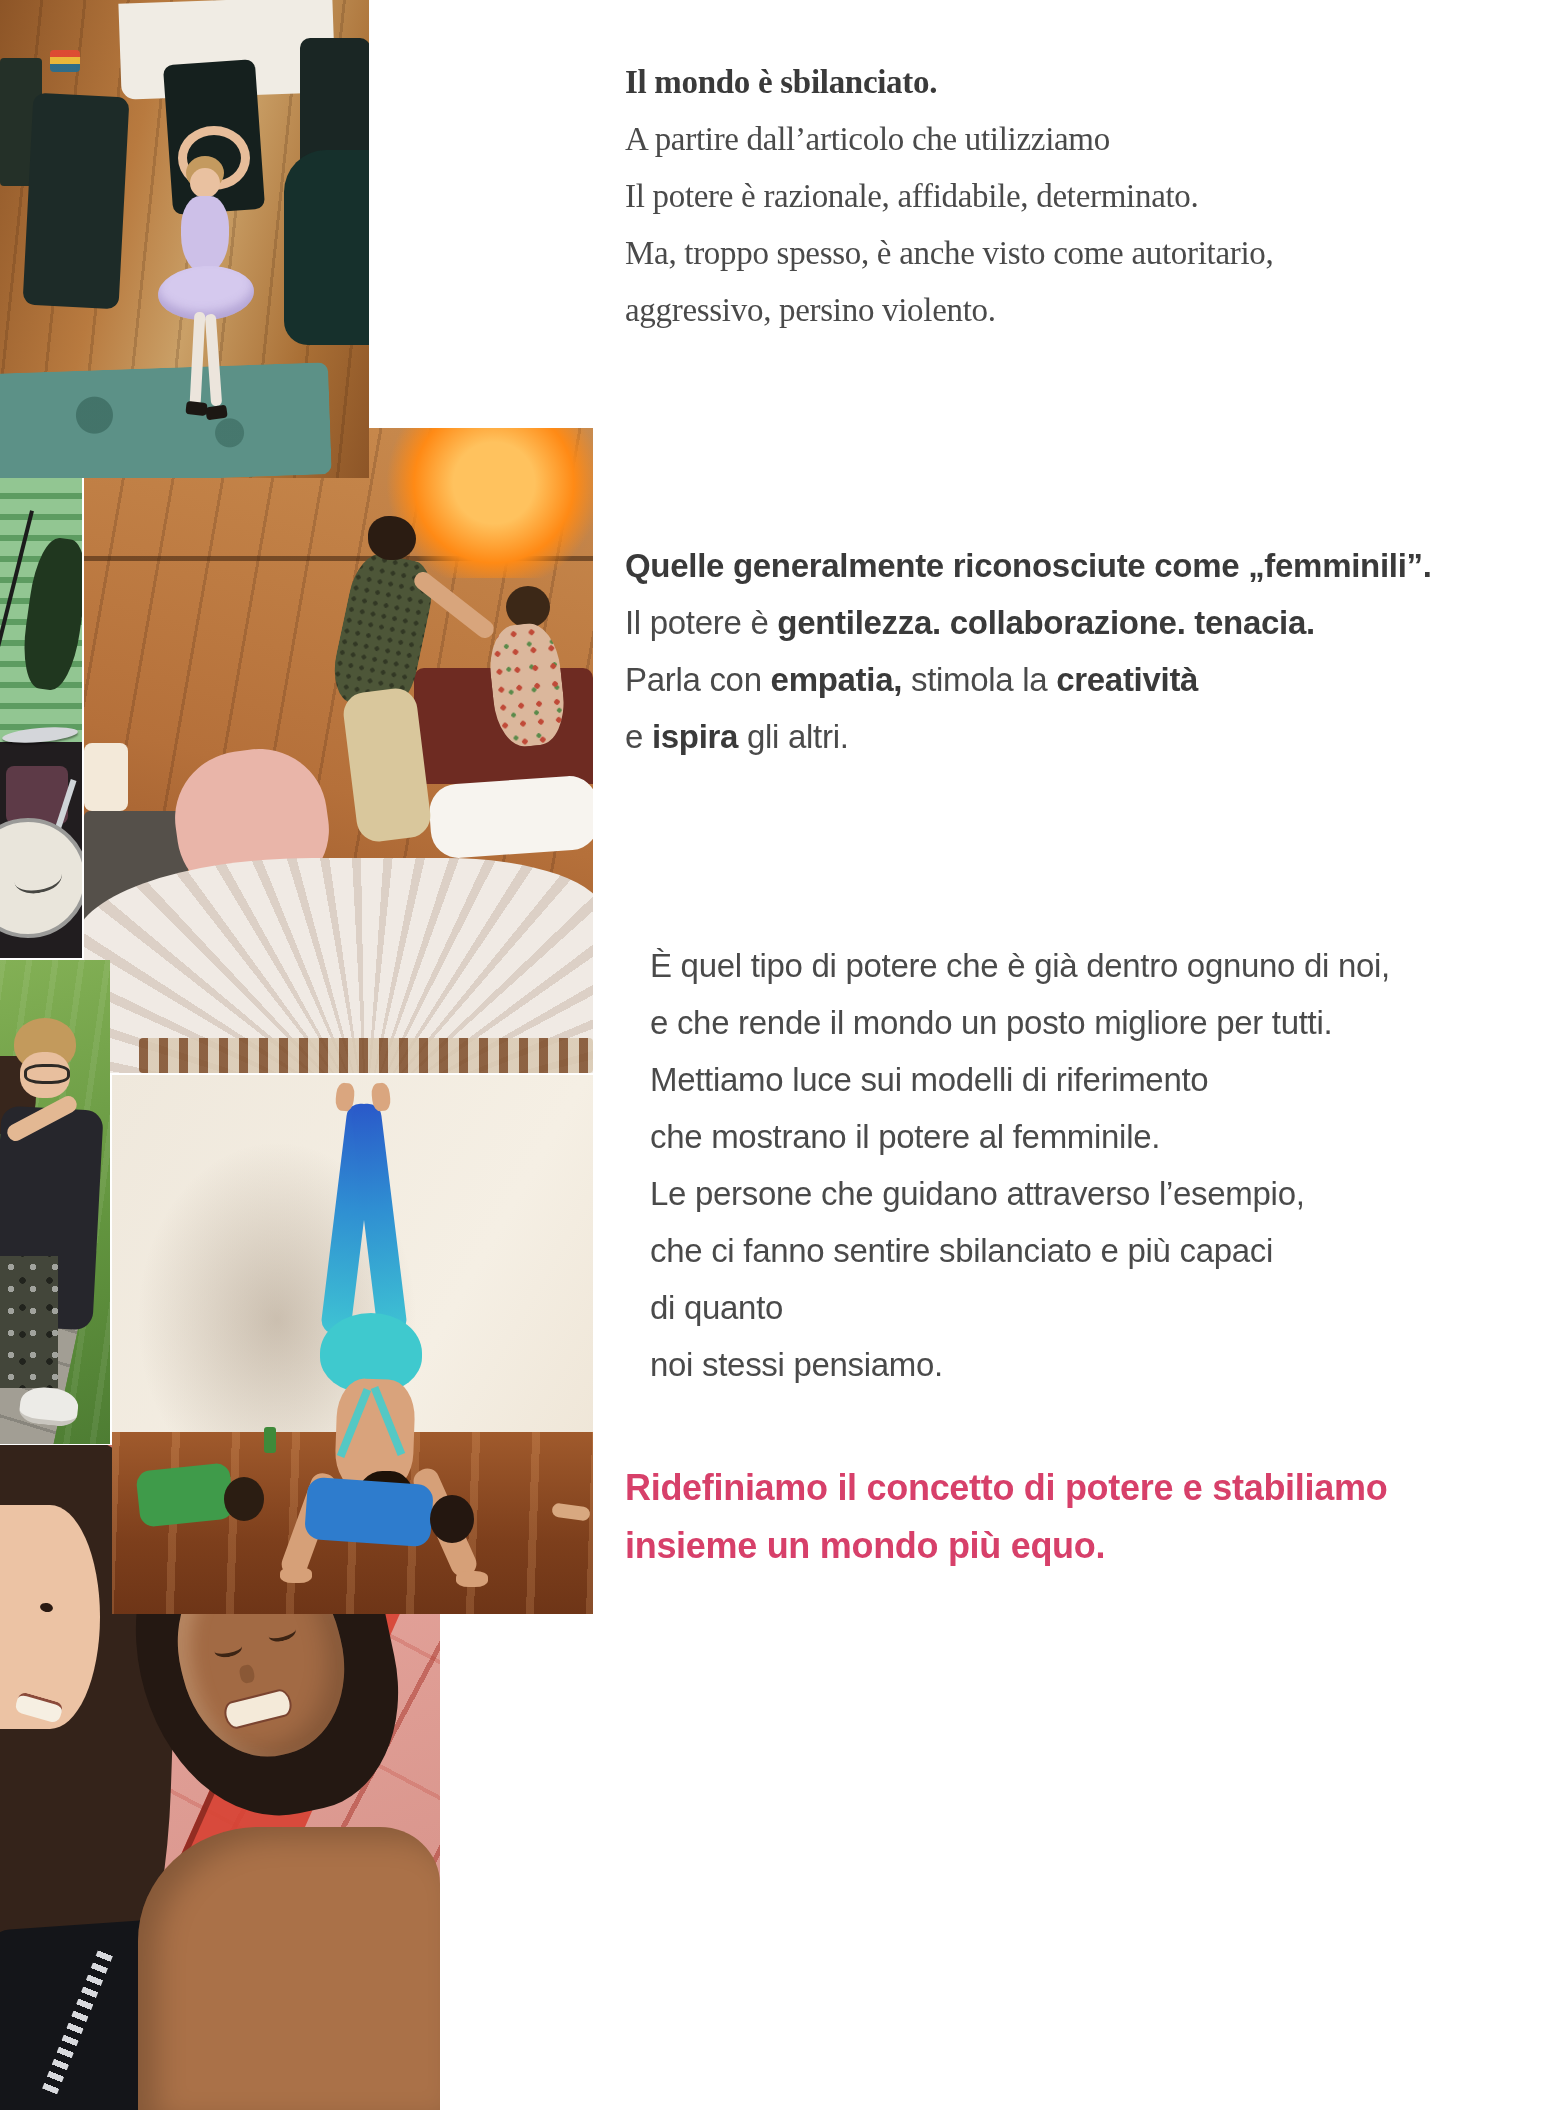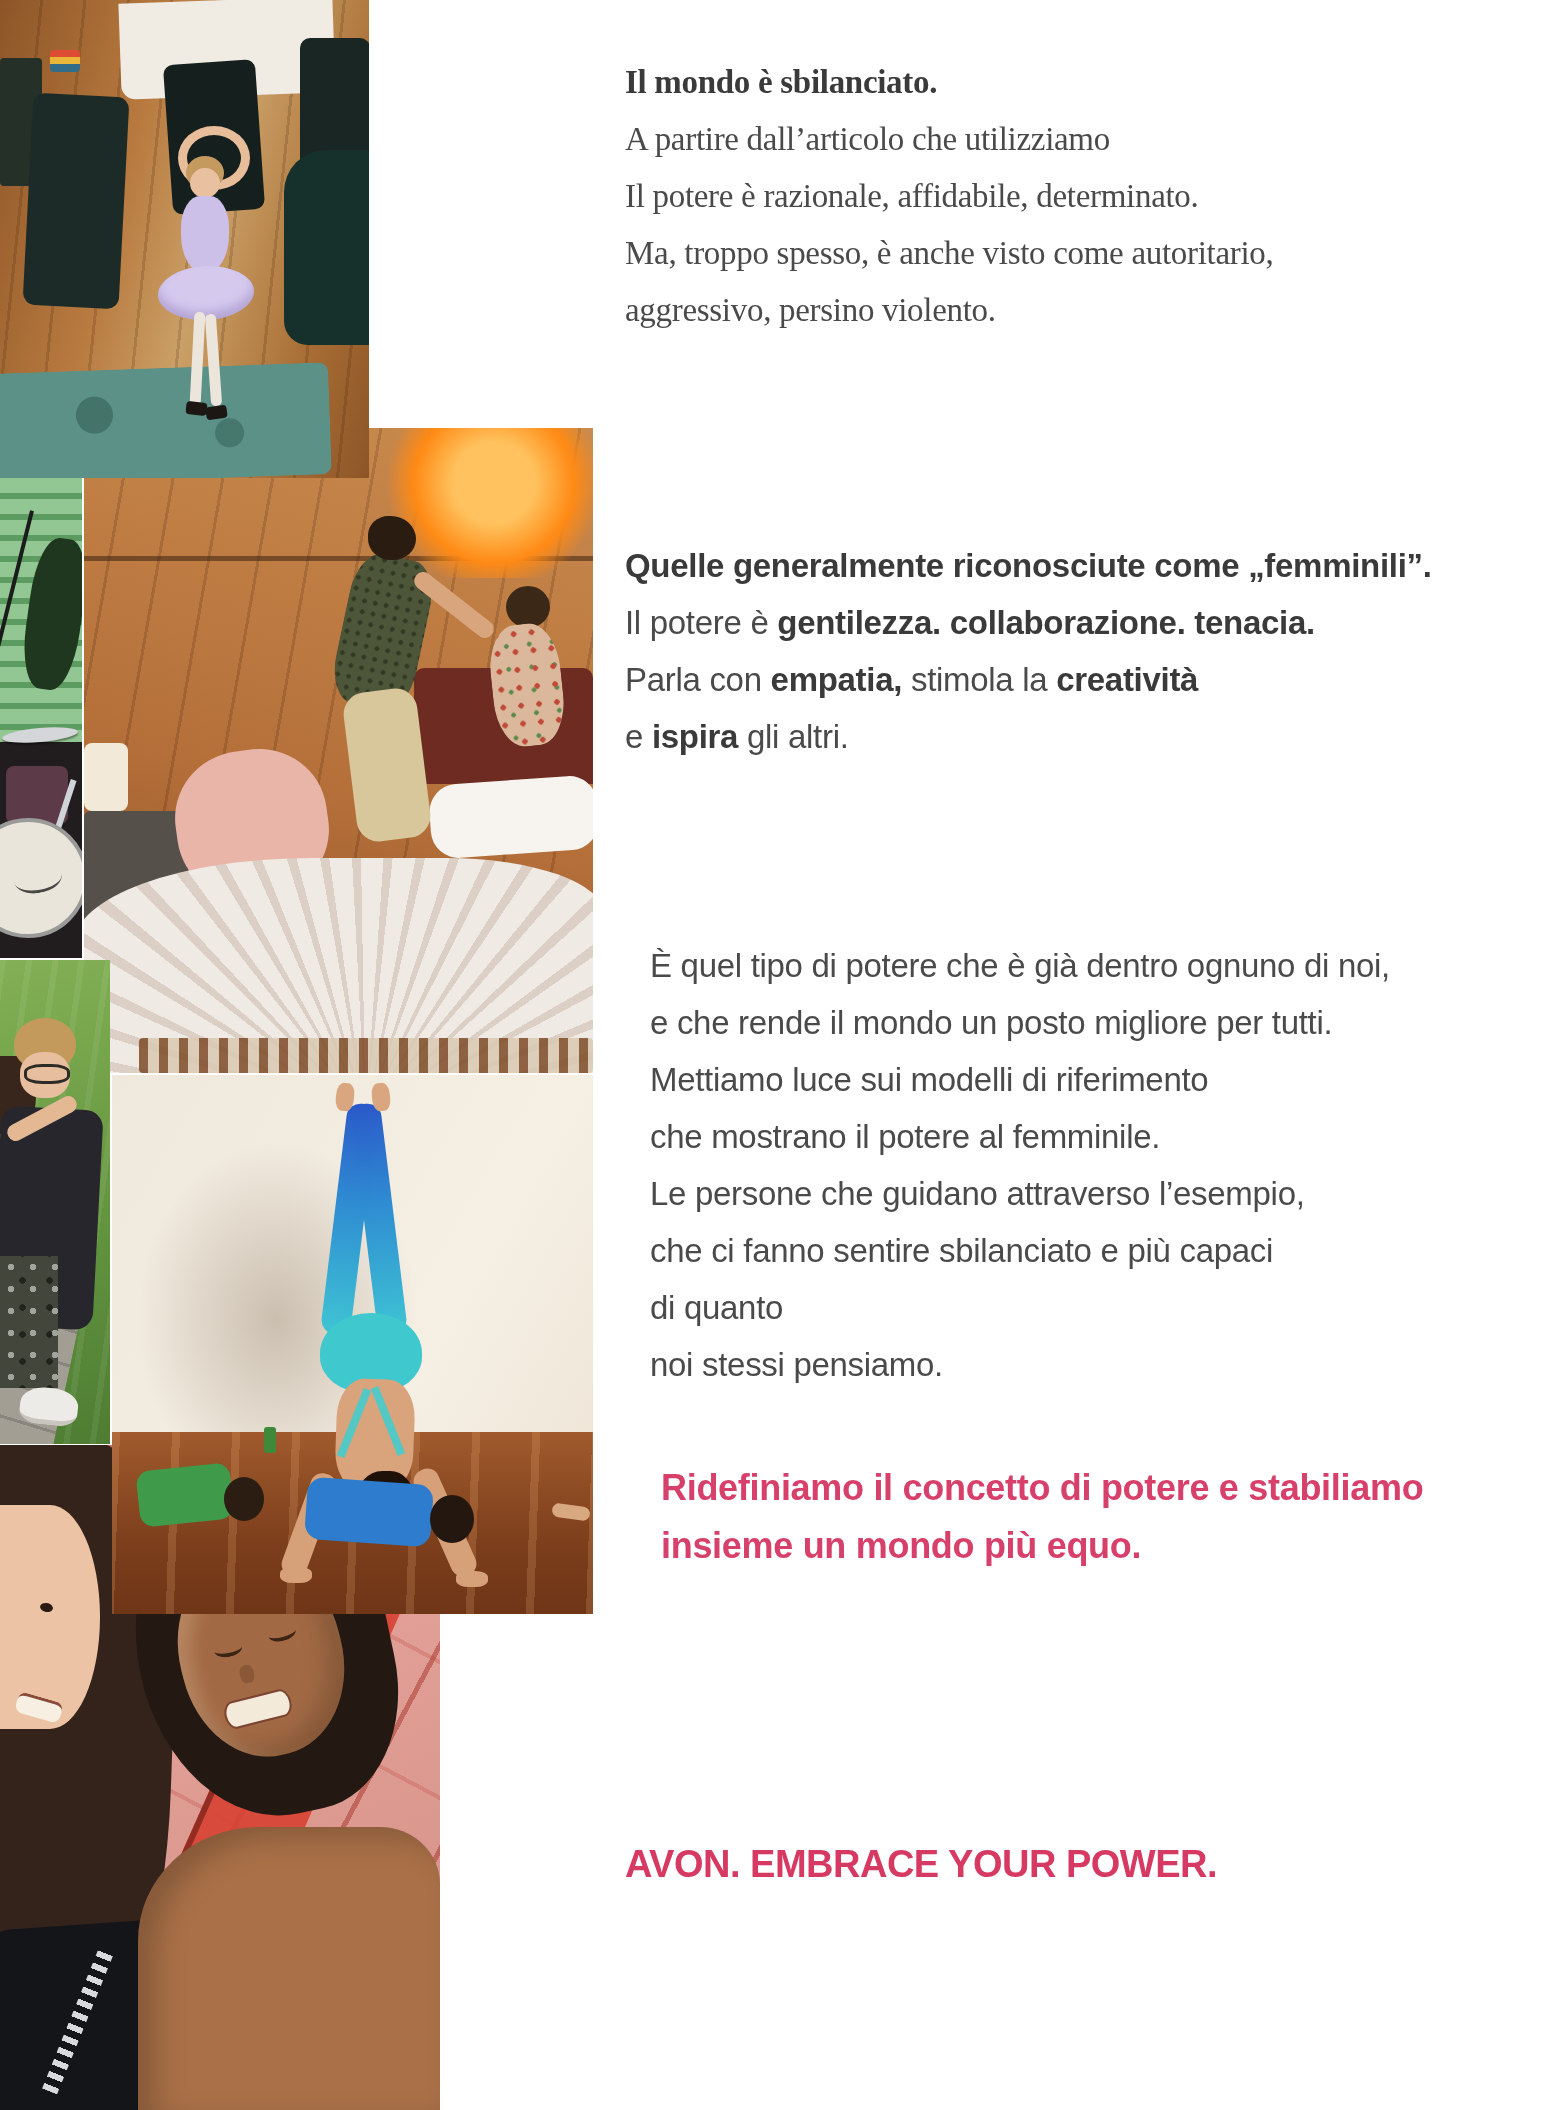--- a/index.html
+++ b/index.html
@@ -157,21 +157,21 @@
   
   .copy{position:absolute;inset:0;z-index:5;}
   .blk{position:absolute;left:625px;white-space:nowrap;}
   .blk .ln{line-height:57px;font-size:33px;letter-spacing:-0.3px;color:var(--body-text,#4a4a4a);}
   .blk .ln span{font-weight:400;}
   .blk .ln span.b{font-weight:700;color:var(--bold-text,#3a3a3a);}
   .intro{top:54px;font-family:Liberation Serif, serif;}
   .belief{top:537px;}
   .vision{top:937px;margin-left:25px;}
   .tagline{top:1459px;}
-  .tagline .ln{line-height:58px;font-size:36px;margin-left:36px;}
+  .tagline .ln{line-height:58px;font-size:36px;}
   .tagline .ln span.b{color:var(--accent-pink,#d7406a);}
   .slogan{position:absolute;left:625px;top:1840px;margin:0;white-space:nowrap;
       font-size:38px;font-weight:700;letter-spacing:-0.5px;line-height:48px;
       color:var(--slogan-pink,#d63a63);}
 </style>
 </head>
 <body>
 
 <div class="page">
 
@@ -304,16 +304,15 @@
         <div class="ln"><span>che mostrano il potere al femminile.</span></div>
         <div class="ln"><span>Le persone che guidano attraverso l’esempio,</span></div>
         <div class="ln"><span>che ci fanno sentire sbilanciato e più capaci</span></div>
         <div class="ln"><span>di quanto</span></div>
         <div class="ln"><span>noi stessi pensiamo.</span></div>
       </section>
     <section class="blk tagline">
         <div class="ln"><span class="b">Ridefiniamo il concetto di potere e stabiliamo</span></div>
         <div class="ln"><span class="b">insieme un mondo più equo.</span></div>
       </section>
-    <p class="slogan">AVON. EMBRACE YOUR POWER.</p>
   </main>
 
 </div>
 
 </body></html>

